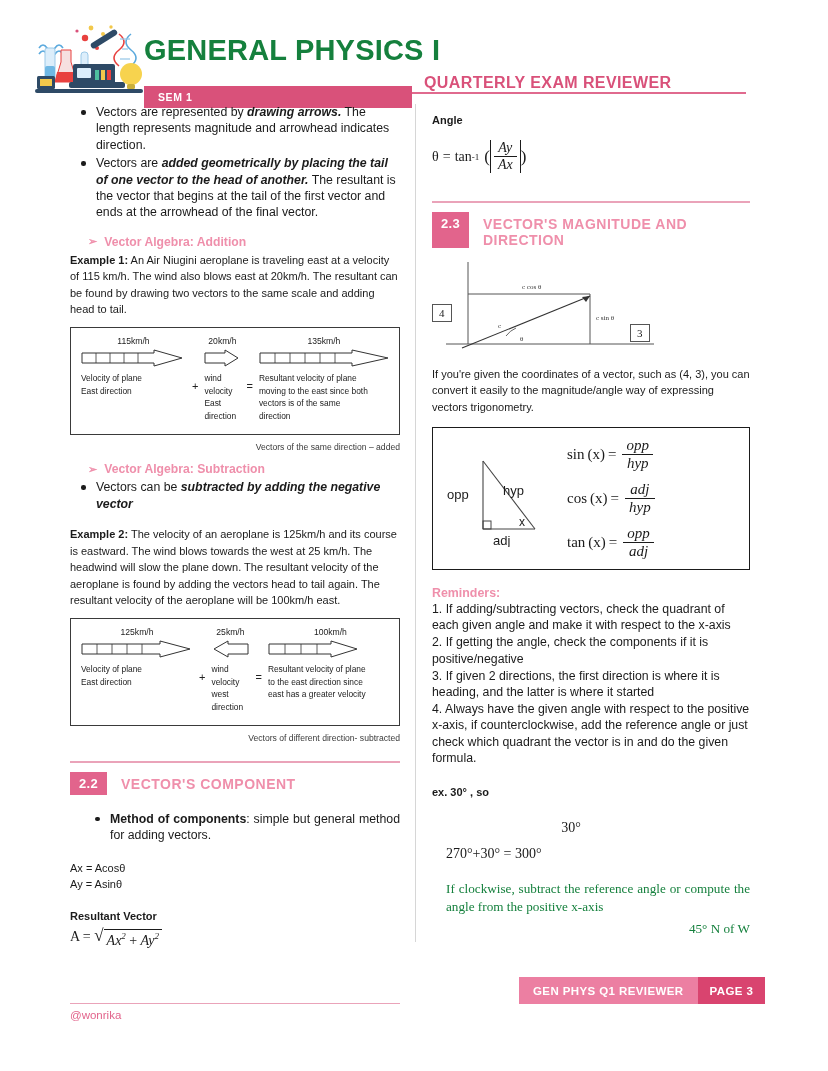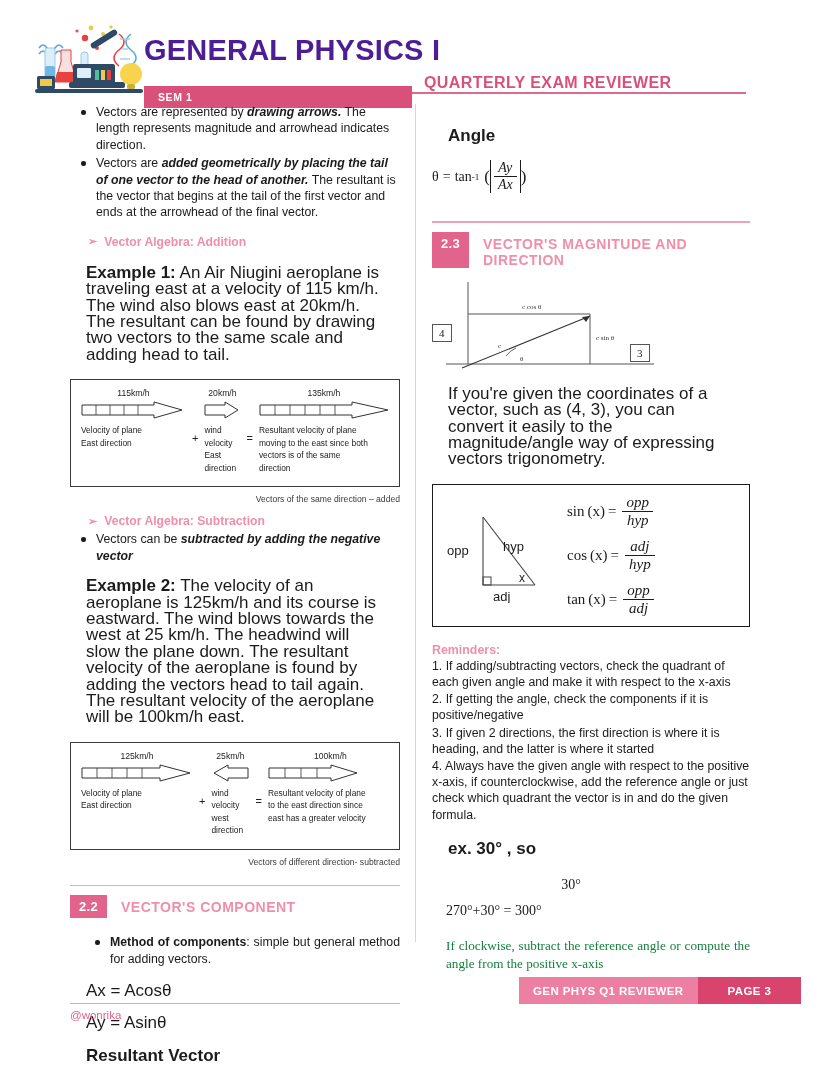--- a/index.html
+++ b/index.html
@@ -2,38 +2,38 @@
 <html><head>
 <meta charset="utf-8">
 <style>
   html,body{margin:0;padding:0;background:#ffffff;}
   body{width:828px;height:1071px;position:relative;font-family:"Liberation Sans",sans-serif;color:#1b1b1b;overflow:hidden;}
   .page{position:absolute;inset:0;background:#fff;}
 
   
   .header{position:absolute;left:0;top:0;width:828px;height:96px;}
   .hero-art{position:absolute;left:33px;top:22px;width:112px;height:72px;}
-  .title{position:absolute;left:144px;top:34px;font-size:29px;font-weight:bold;color:#4c1d95;letter-spacing:.2px;line-height:32px;font-family:"Liberation Sans",sans-serif;}
+  .title{position:absolute;left:144px;top:34px;font-size:29px;font-weight:bold;color:#15803d;letter-spacing:.2px;line-height:32px;font-family:"Liberation Sans",sans-serif;}
   .sembar{position:absolute;left:144px;top:70px;width:268px;height:22px;background:#d9entry;margin-top:16px;}
   .sembar{background:#d9517a;}
   .sembar span{position:absolute;left:14px;top:5px;font-size:10.5px;font-weight:bold;color:#ffffff;letter-spacing:.6px;}
   .quarterly{position:absolute;left:424px;top:74px;font-size:16px;font-weight:bold;color:#d9517a;letter-spacing:.4px;}
   .headrule{position:absolute;left:412px;top:92px;width:334px;height:1.6px;background:#e06a8e;}
 
   
   .divider{position:absolute;left:415px;top:104px;width:1px;height:838px;background:#d6d6d6;}
   .colL{position:absolute;left:70px;top:104px;width:330px;}
   .colR{position:absolute;left:432px;top:112px;width:318px;}
 
   
   ul.bul{margin:0;padding:0 0 0 26px;list-style:none;}
   ul.bul li{position:relative;font-size:12.3px;line-height:16.4px;margin-bottom:2px;}
   ul.bul li::before{content:"";position:absolute;left:-15px;top:6px;width:4.5px;height:4.5px;border-radius:50%;background:#1b1b1b;}
   .bi{font-weight:bold;font-style:italic;}
-  .para{font-size:17px;line-height:16.4px;margin:16px;}
+  .para{font-size:11px;line-height:16.4px;margin:0;}
   .b{font-weight:bold;}
 
   .subhead{display:flex;align-items:center;gap:7px;font-size:12.2px;font-weight:bold;color:#ef8fab;margin:14px 0 3px 18px;}
   .subhead .arr{font-size:11px;color:#ef8fab;}
 
   
   .sechead{margin-top:18px;}
   .sechead .rule{height:1.4px;background:#eaa3b9;width:100%;}
   .sechead .row{display:flex;align-items:stretch;margin-top:9px;}
   .sechead .num{background:#e2648c;color:#fff;font-size:13px;font-weight:bold;padding:4px 9px 4px 9px;letter-spacing:.3px;}
@@ -78,21 +78,21 @@
   .remtext{font-size:12.3px;line-height:16.2px;margin-top:1px;}
 
   
   .serifpara{font-family:"Liberation Serif",serif;font-size:13.2px;line-height:18px;text-align:justify;color:#15803d;}
 
   
   .footrule{position:absolute;left:70px;top:1003px;width:330px;height:1.4px;background:#eaa3b9;}
   .handle{position:absolute;left:70px;top:1009px;font-size:11.5px;color:#e2648c;}
   .fbadge{position:absolute;top:977px;height:27px;display:flex;align-items:stretch;}
   .fb1{background:#ec7fa2;color:#fff;font-size:11.5px;font-weight:bold;letter-spacing:.4px;display:flex;align-items:center;padding:0 14px;}
-  .fb2{background:#d9446f;color:#fff;font-size:11.5px;font-weight:bold;letter-spacing:.4px;display:flex;align-items:center;padding:0 30px;}
+  .fb2{background:#d9446f;color:#fff;font-size:11.5px;font-weight:bold;letter-spacing:.4px;display:flex;align-items:center;padding:0 12px;}
 </style>
 </head>
 <body>
 
 <div class="page">
 
   <div class="header">
     <div class="hero-art">
       <svg width="112" height="72" viewBox="0 0 112 72">
 

